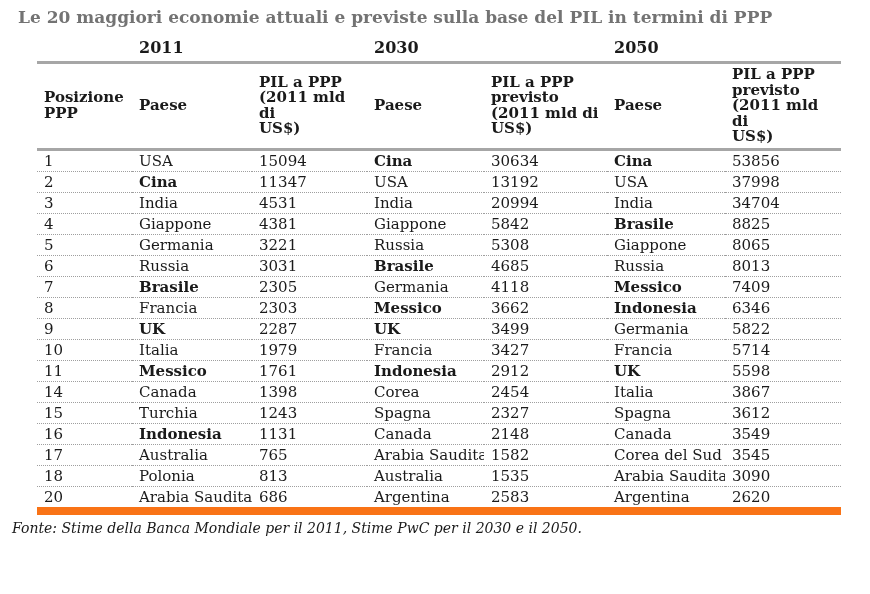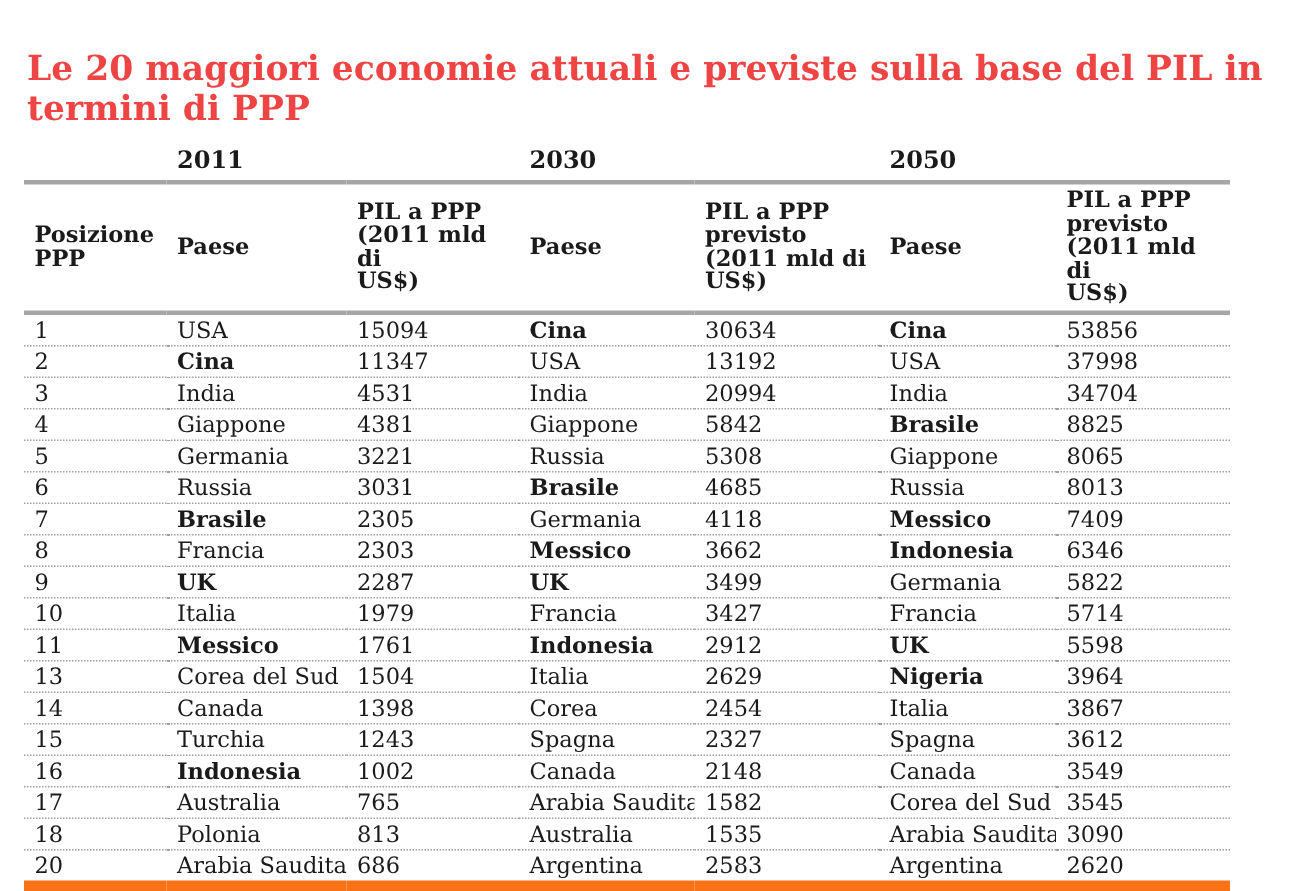--- a/index.html
+++ b/index.html
@@ -14,31 +14,31 @@
     font-family: "DejaVu Serif", "Liberation Serif", serif;
     color: #1a1a1a;
   }
   .page {
     position: relative;
     width: 870px;
     height: 594px;
     background: #ffffff;
   }
   .figure-title {
-    margin: 32px 0 9px 18px;
-    font-size: 23px;
+    margin: 7px 0 9px 18px;
+    font-size: 17px;
     font-weight: bold;
-    color: #ef4444;
+    color: #737373;
     font-family: "DejaVu Serif", "Liberation Serif", serif;
   }
   table.econ {
     table-layout: fixed;
     border-collapse: collapse;
     width: 804px;
-    margin-left: 16px;
+    margin-left: 37px;
   }
   col.c-rank   { width: 95px; }
   col.c-paese1 { width: 120px; }
   col.c-pil1   { width: 115px; }
   col.c-paese2 { width: 117px; }
   col.c-pil2   { width: 123px; }
   col.c-paese3 { width: 118px; }
   col.c-pil3   { width: 116px; }
 
   tr.year-row td {
@@ -221,50 +221,41 @@
         <tr>
           <td>11</td>
           <td class="bold">Messico</td>
           <td>1761</td>
           <td class="bold">Indonesia</td>
           <td>2912</td>
           <td class="bold">UK</td>
           <td>5598</td>
         </tr>
         <tr>
-          <td>13</td>
-          <td>Corea del Sud</td>
-          <td>1504</td>
-          <td>Italia</td>
-          <td>2629</td>
-          <td class="bold">Nigeria</td>
-          <td>3964</td>
-        </tr>
-        <tr>
           <td>14</td>
           <td>Canada</td>
           <td>1398</td>
           <td>Corea</td>
           <td>2454</td>
           <td>Italia</td>
           <td>3867</td>
         </tr>
         <tr>
           <td>15</td>
           <td>Turchia</td>
           <td>1243</td>
           <td>Spagna</td>
           <td>2327</td>
           <td>Spagna</td>
           <td>3612</td>
         </tr>
         <tr>
           <td>16</td>
           <td class="bold">Indonesia</td>
-          <td>1002</td>
+          <td>1131</td>
           <td>Canada</td>
           <td>2148</td>
           <td>Canada</td>
           <td>3549</td>
         </tr>
         <tr>
           <td>17</td>
           <td>Australia</td>
           <td>765</td>
           <td>Arabia Saudita</td>

